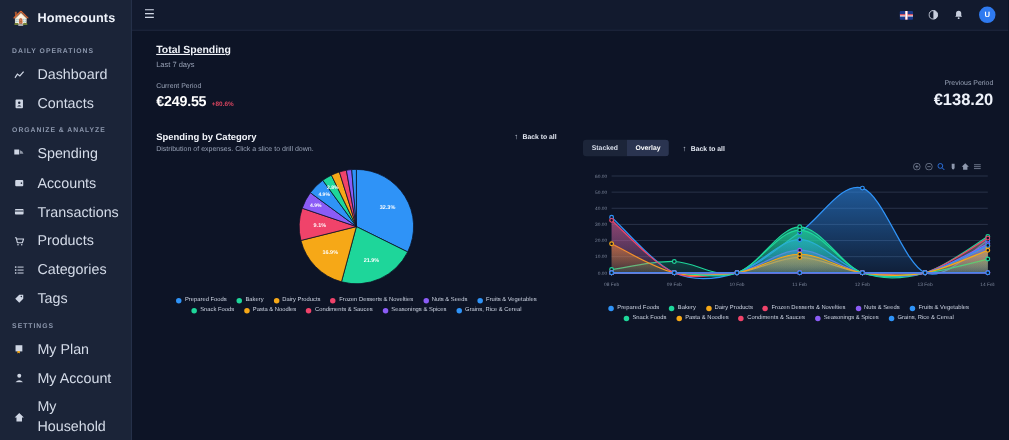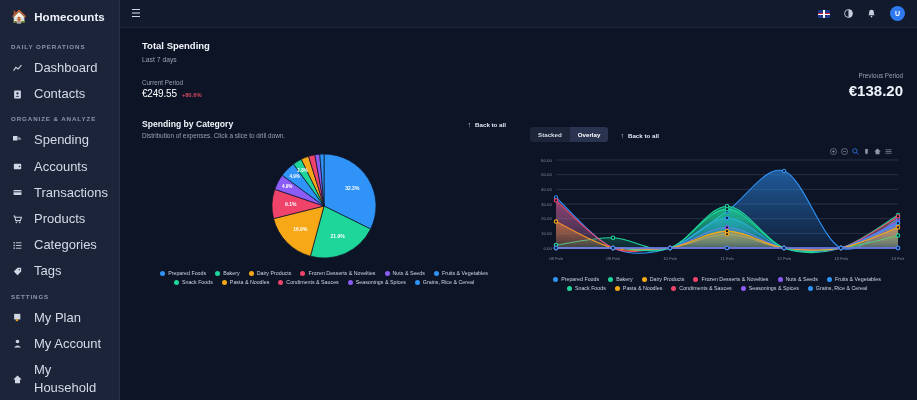--- a/index.html
+++ b/index.html
@@ -69,26 +69,26 @@
   .avatar {
     width: 15px; height: 15px; border-radius: 50%;
     background: #2f7af0; color: #fff;
     font-size: 7px; font-weight: bold;
     display: flex; align-items: center; justify-content: center;
     cursor: pointer;
   }
 
   
   .total-card { padding: 12px 14px 10px 22px; position: relative; }
-  .card-title { color: #f1f4fa; font-size: 9.5px; font-weight: bold; }
+  .card-title { color: #f1f4fa; font-size: 9.5px; font-weight: bold; text-decoration: underline; }
   .card-sub { color: #98a2b6; font-size: 6.8px; margin-top: 5px; }
   .period-row { display: flex; align-items: flex-end; justify-content: space-between; margin-top: 9px; }
   .period-label { color: #98a2b6; font-size: 6.3px; }
   .amount-row { display: flex; align-items: baseline; gap: 5px; margin-top: 2px; }
-  .amount-big { color: #ffffff; font-size: 10px; font-weight: normal; letter-spacing: -.2px; }
+  .amount-big { color: #ffffff; font-size: 13px; font-weight: bold; letter-spacing: -.2px; }
   .delta { color: #d8455f; font-size: 5.8px; font-weight: bold; }
   .prev-block { text-align: right; }
   .prev-amount { color: #eef2fa; font-size: 15px; font-weight: bold; margin-top: 3px; }
 
   
   .chart-row { display: flex; padding: 10px 14px 0 22px; gap: 24px; }
   .panel-pie { width: 364px; flex: 0 0 364px; }
   .panel-area { flex: 1 1 auto; }
   .panel-head { display: flex; align-items: flex-start; }
   .panel-titles { flex: 1 1 auto; }

